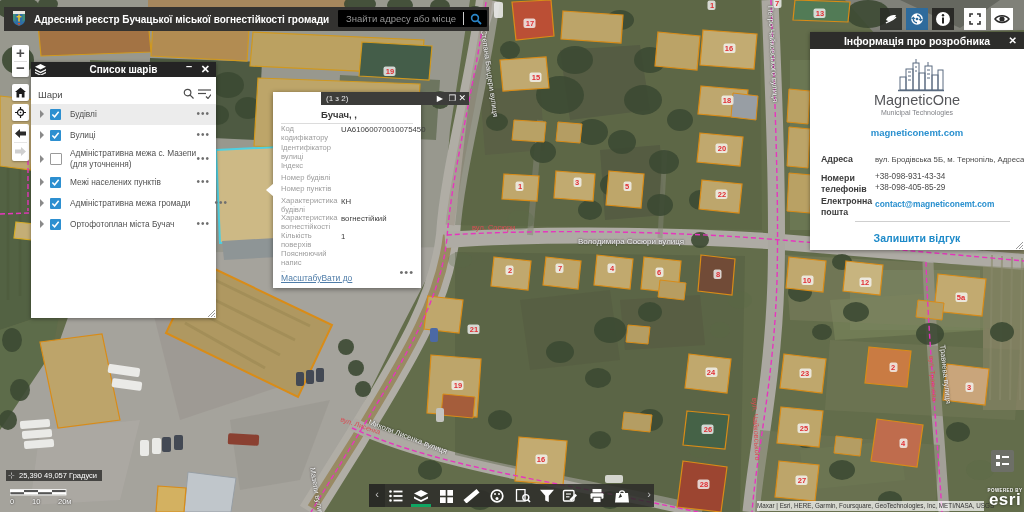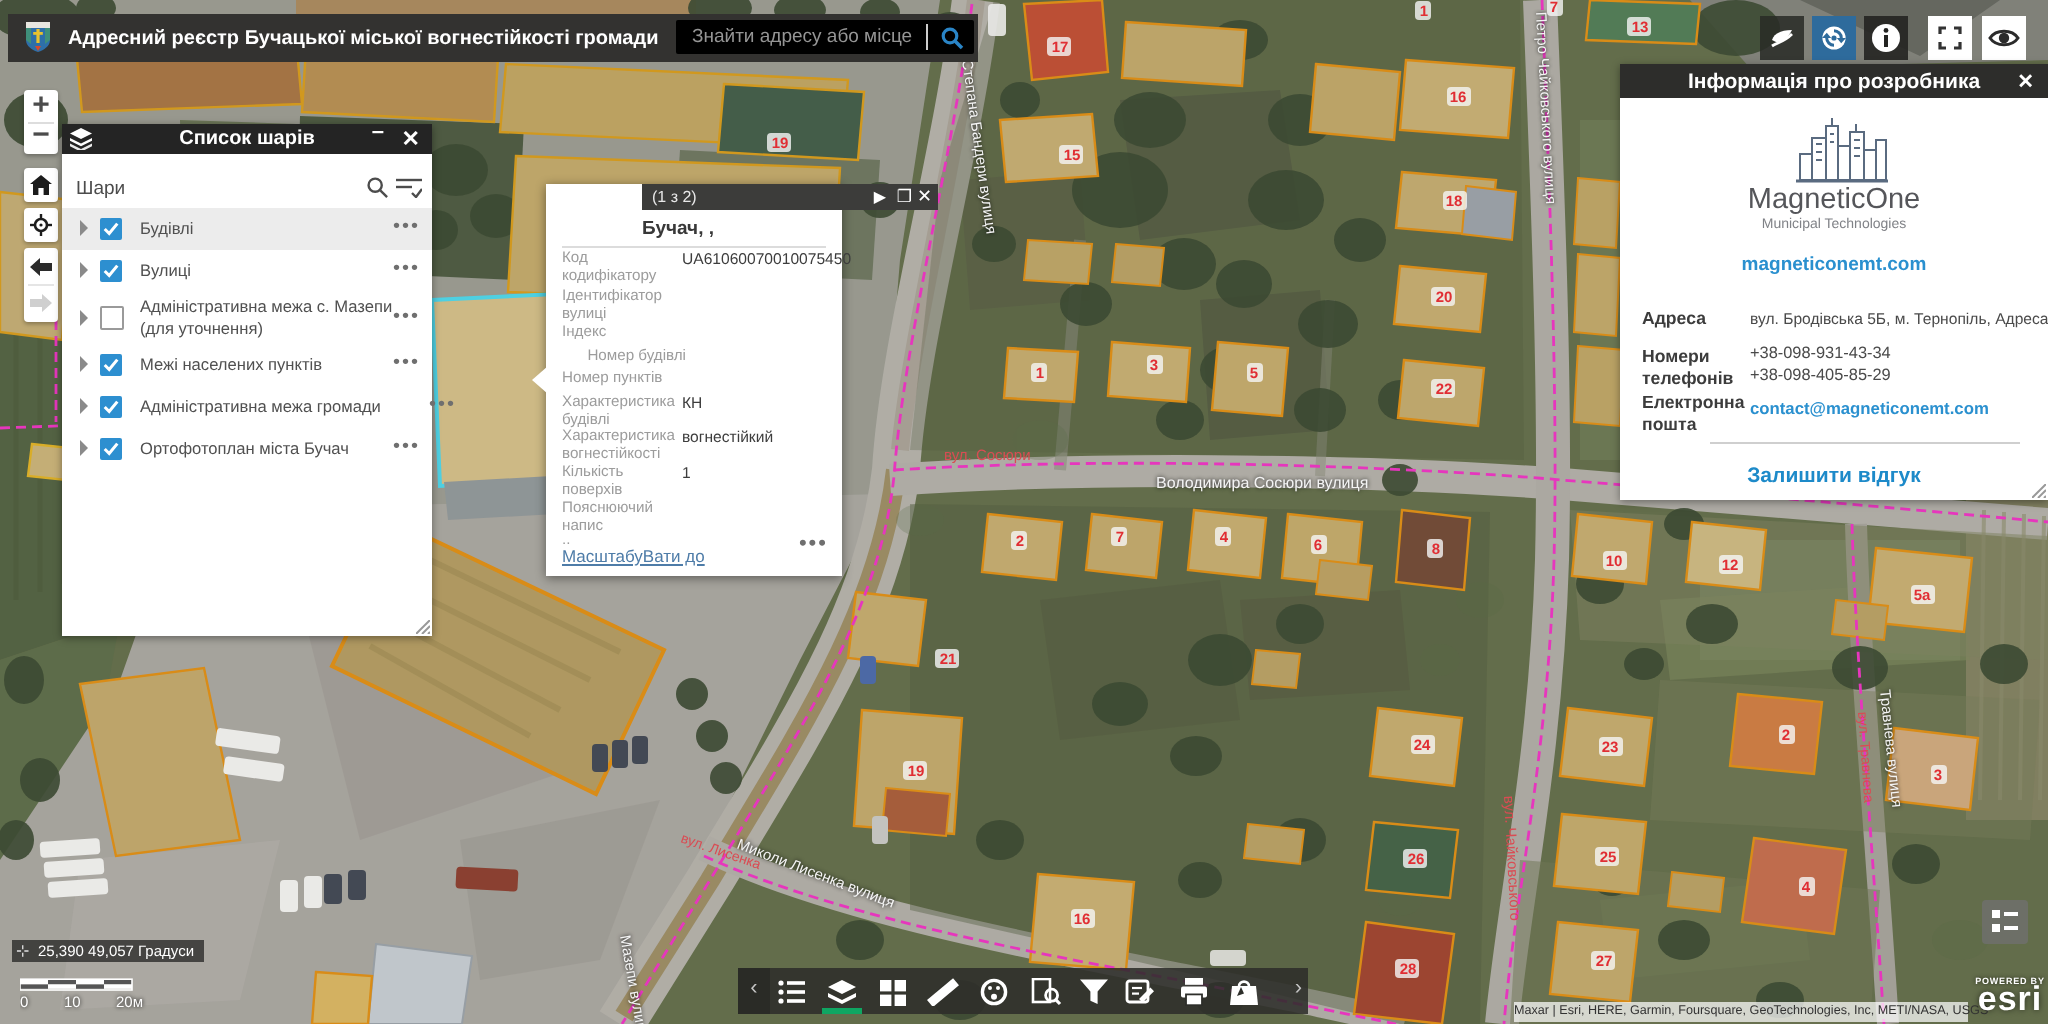--- a/index.html
+++ b/index.html
@@ -640,21 +640,21 @@
     <span style="position:absolute;right:3px;top:1px;color:#fff;font-size:9px;">✕</span>
   </div>
 
   <div class="abs" style="left:8px;top:17px;font-size:9.5px;font-weight:bold;color:#383838;margin-left:40px;">Бучач, ,</div>
   <div class="abs" style="left:8px;top:31px;width:132px;height:1px;background:#dcdcdc;"></div>
 
   <div class="abs" style="left:8px;top:33px;width:62px;font-size:7.6px;color:#9c9c9c;line-height:8.5px;">Код<br>кодифікатору</div>
   <div class="abs" style="left:68px;top:33px;width:85px;font-size:7.8px;color:#3d3d3d;">UA61060070010075450</div>
   <div class="abs" style="left:8px;top:52px;width:62px;font-size:7.6px;color:#9c9c9c;line-height:8.5px;">Ідентифікатор<br>вулиці</div>
   <div class="abs" style="left:8px;top:70px;width:62px;font-size:7.6px;color:#9c9c9c;line-height:8.5px;">Індекс</div>
-  <div class="abs" style="left:8px;top:82px;width:62px;font-size:7.6px;color:#9c9c9c;line-height:8.5px;text-align:right;">Номер будівлі</div>
+  <div class="abs" style="left:8px;top:82px;width:62px;font-size:7.6px;color:#9c9c9c;line-height:8.5px;">Номер будівлі</div>
   <div class="abs" style="left:8px;top:93px;width:62px;font-size:7.6px;color:#9c9c9c;line-height:8.5px;">Номер пунктів</div>
   <div class="abs" style="left:8px;top:105px;width:62px;font-size:7.6px;color:#9c9c9c;line-height:8.5px;">Характеристика<br>будівлі</div>
   <div class="abs" style="left:68px;top:105px;width:85px;font-size:7.8px;color:#3d3d3d;">КН</div>
   <div class="abs" style="left:8px;top:122px;width:62px;font-size:7.6px;color:#9c9c9c;line-height:8.5px;">Характеристика<br>вогнестійкості</div>
   <div class="abs" style="left:68px;top:122px;width:85px;font-size:7.8px;color:#3d3d3d;">вогнестійкий</div>
   <div class="abs" style="left:8px;top:140px;width:62px;font-size:7.6px;color:#9c9c9c;line-height:8.5px;">Кількість<br>поверхів</div>
   <div class="abs" style="left:68px;top:140px;width:85px;font-size:7.8px;color:#3d3d3d;">1</div>
   <div class="abs" style="left:8px;top:158px;width:62px;font-size:7.6px;color:#9c9c9c;line-height:8.5px;">Пояснюючий<br>напис</div>
   <div class="abs" style="left:8px;top:174px;width:62px;font-size:7.6px;color:#9c9c9c;line-height:8.5px;">..</div>
 

